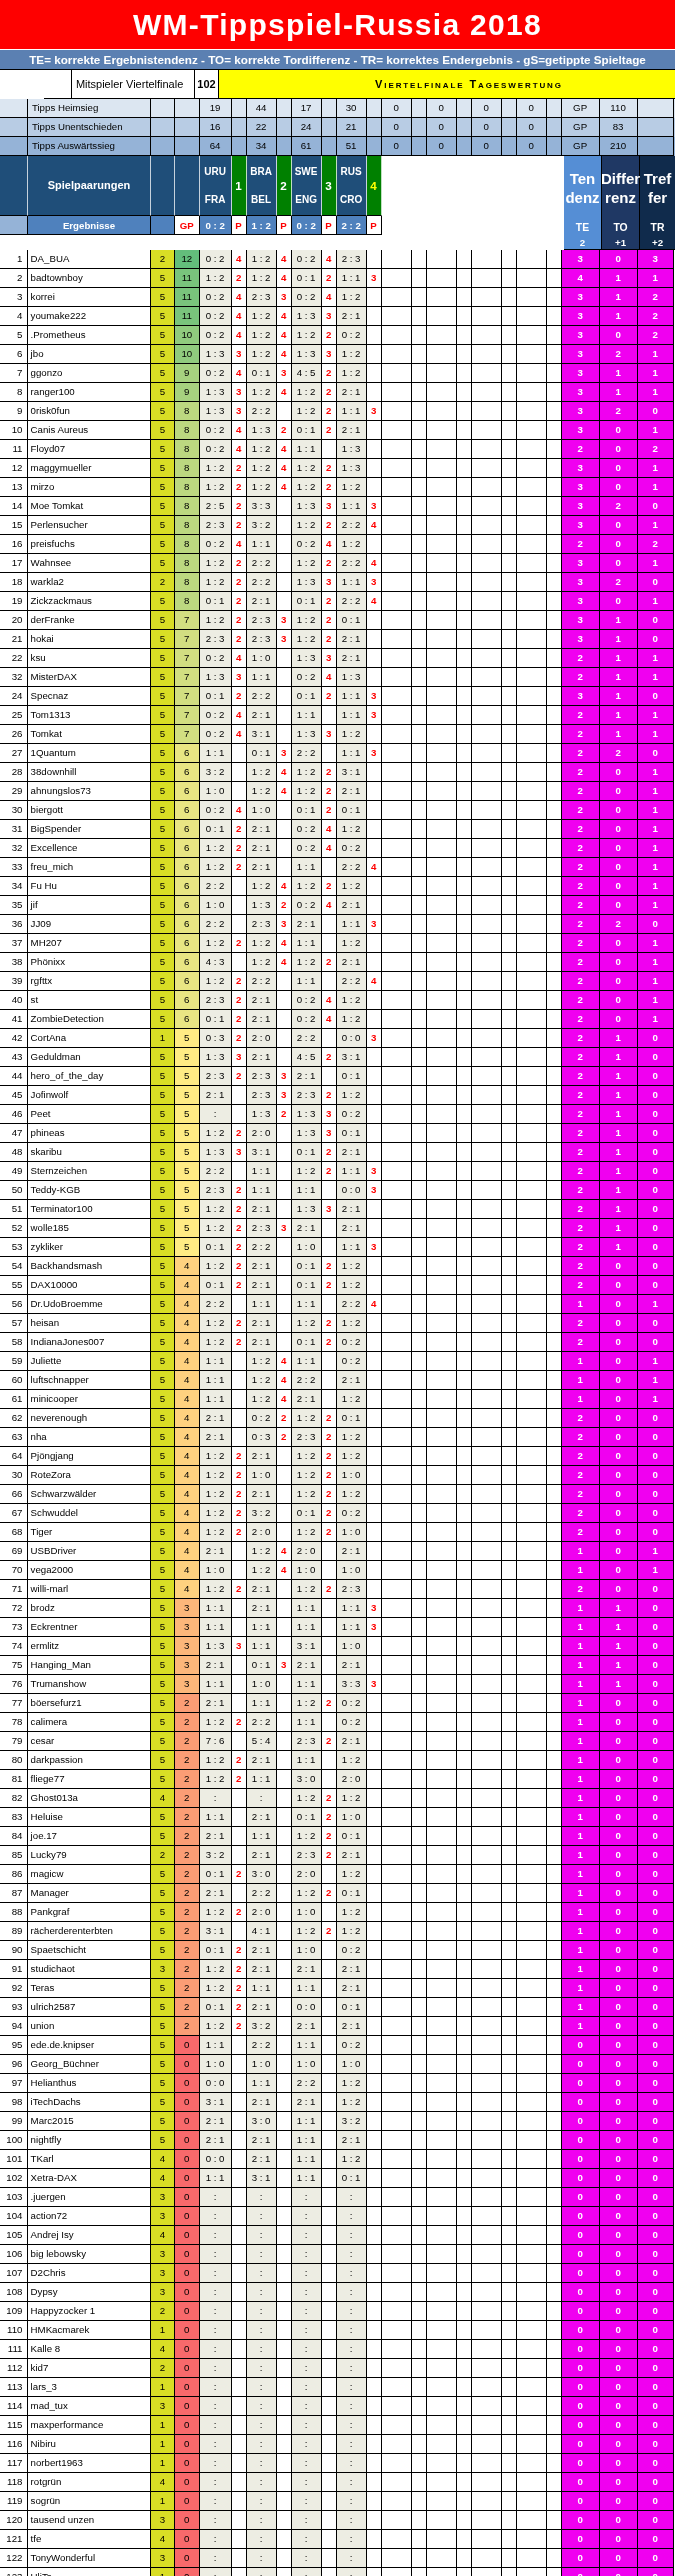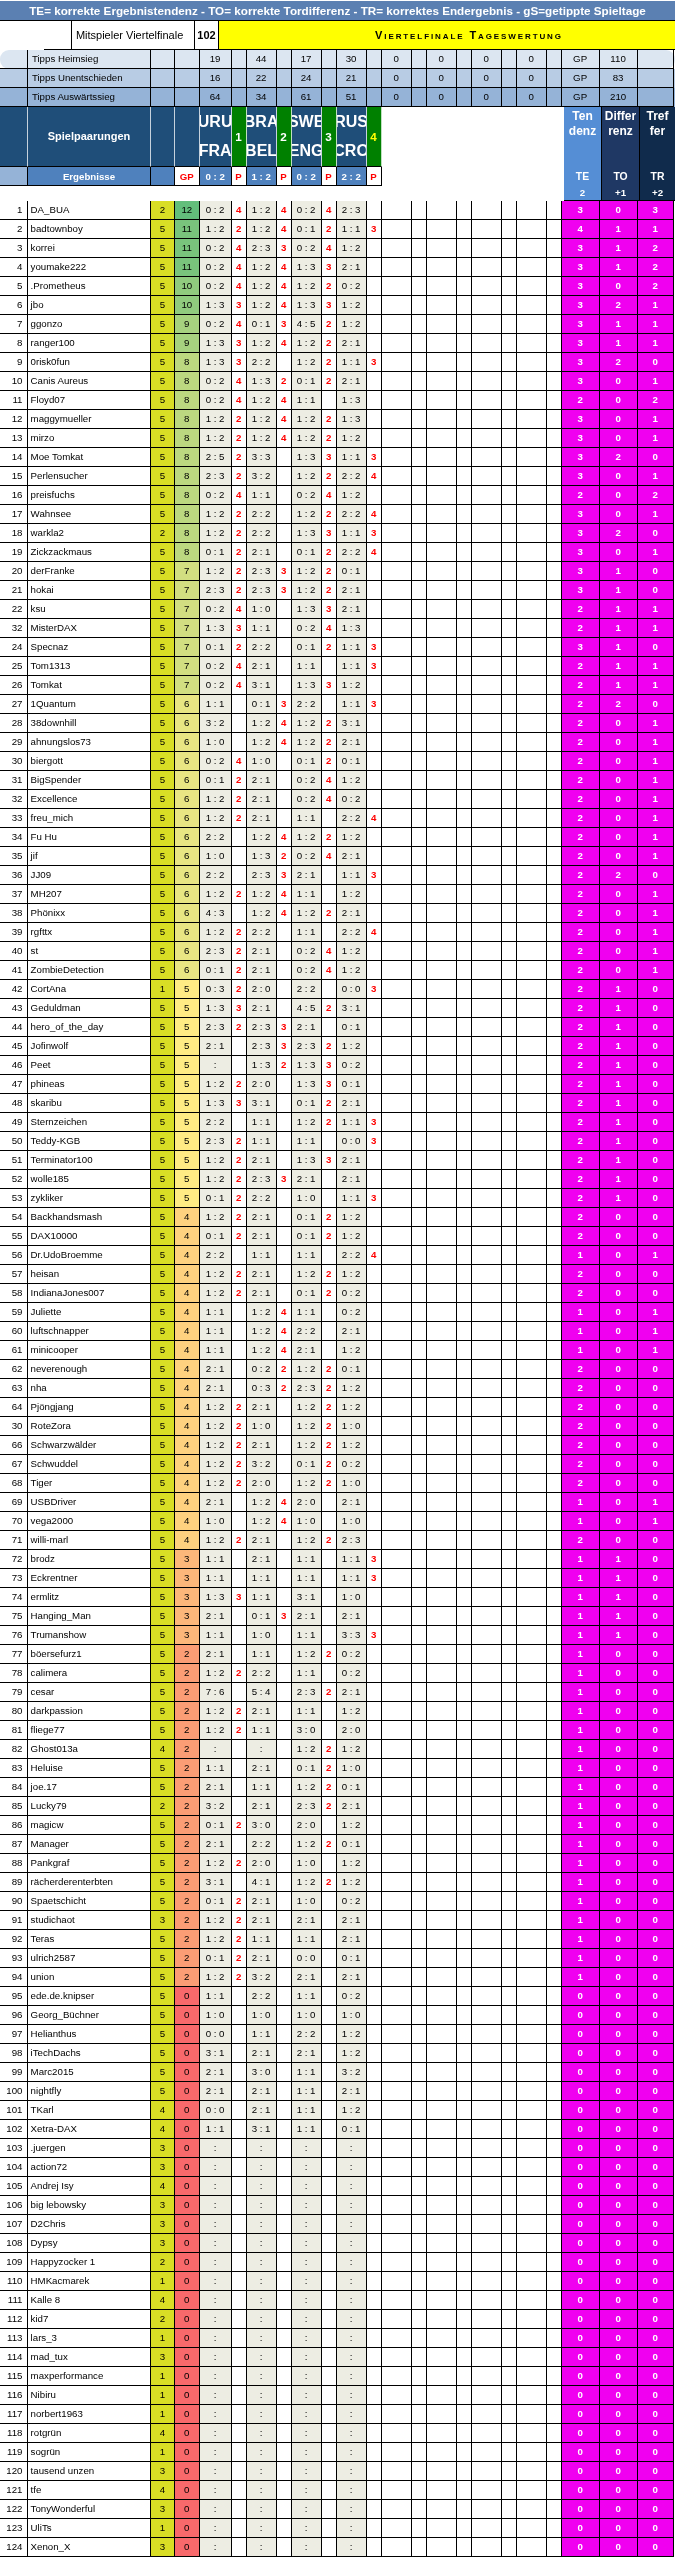--- a/index.html
+++ b/index.html
@@ -28,64 +28,65 @@
   .tipps-row .cell{height:19px;font-size:9.7px;}
   .t-label{justify-content:flex-start;padding-left:3.9px;font-size:10.4px;}
   
   .pair-section{position:relative;height:94px;background:#fff;}
   .pair-top{height:60px;}
   .pair-top .cell{height:60px;background:var(--header-blue);color:#fff;font-weight:bold;
     border-right:0.6px solid rgba(255,255,255,.75);border-bottom:0.6px solid #000;}
   .split{background-image:linear-gradient(#000,#000);background-size:100% 0.6px;
     background-position:0 29px;background-repeat:no-repeat;}
   .pair-label{font-size:11px;}
-  .match-cell{flex-direction:column;justify-content:space-around;font-size:16px;padding:1px 0;}
+  .match-cell{flex-direction:column;justify-content:space-around;font-size:10px;padding:1px 0;}
   .green-cell{background:var(--match-green) !important;font-size:11.7px;}
   .erg-row .cell{height:19.4px;font-size:9.7px;font-weight:bold;}
   .erg-nr{background:var(--nr-col-blue);}
   .erg-label,.erg-gs,.erg-score{background:var(--results-blue);color:#fff;}
   .erg-gp,.p-cell{background:#fff;color:var(--point-red);}
   .nr-row .cell{height:15px;font-size:9px;font-weight:bold;}
   .nr-black{background:var(--header-black);color:#fff;}
   .nr-gs{background:var(--gs-orange);color:#000;}
   .nr-merge{width:389px;background:var(--results-blue);}
   .note-box{position:absolute;left:383px;top:0;width:181px;height:79px;box-sizing:border-box;
     background:var(--note-blue);color:#fff;font-weight:bold;font-size:9.7px;line-height:1.4;
     display:flex;align-items:center;justify-content:center;text-align:center;padding:0 6.5px;
     border-right:0.6px solid #000;border-bottom:0.6px solid #000;}
   .statcol{position:absolute;top:0;height:94px;box-sizing:border-box;color:#fff;font-weight:bold;
     border-right:0.6px solid #000;display:flex;flex-direction:column;}
   .stat-title{height:60px;display:flex;flex-direction:column;align-items:center;justify-content:flex-start;
-    padding-top:2px;font-size:12px;line-height:1.3;}
+    padding-top:13px;font-size:15px;line-height:1.3;}
   .stat-code{height:19.4px;display:flex;align-items:center;justify-content:center;font-size:10.4px;}
   .stat-pts{height:15px;display:flex;align-items:center;justify-content:center;font-size:9.7px;border-bottom:0.6px solid #000;}
   
   .prow{height:19px;}
   .prow .cell{height:19px;font-size:9.7px;background:#fff;}
   .p-nr{justify-content:flex-end;padding-right:4.5px;}
   .p-name{justify-content:flex-start;padding-left:2.6px;}
   .p-score{background:var(--score-beige) !important;font-size:9px;}
   .p-point{color:var(--point-red);font-weight:bold;}
   .p-mag{background:var(--magenta) !important;color:#fff;font-weight:bold;}
 </style>
 </head>
 <body>
 
 <div>
+  <div class="banner">WM-Tippspiel-Russia 2018</div>
   <div class="legend">TE= korrekte Ergebnistendenz - TO= korrekte Tordifferenz - TR= korrektes Endergebnis - gS=getippte Spieltage</div>
 
   <div class="row meta-row">
     <div class="cell c-nr meta-spacer"></div>
     <div class="cell meta-label">Mitspieler Viertelfinale</div>
     <div class="cell meta-value">102</div>
     <div class="cell meta-banner">Viertelfinale Tageswertung</div>
   </div>
 
   <div>
-      <div class="row tipps-row" style="background: rgb(220, 230, 241); border-radius: 9px;">
+      <div class="row tipps-row" style="background: rgb(220, 230, 241);">
         <div class="cell c-nr"></div>
         <div class="cell c-name t-label">Tipps Heimsieg</div>
         <div class="cell c-gs"></div>
         <div class="cell c-gp"></div>
         <div class="cell c-s1">19</div>
         <div class="cell c-p"></div>
         <div class="cell c-s2">44</div>
         <div class="cell c-p"></div>
         <div class="cell c-s2">17</div>
         <div class="cell c-p"></div>

